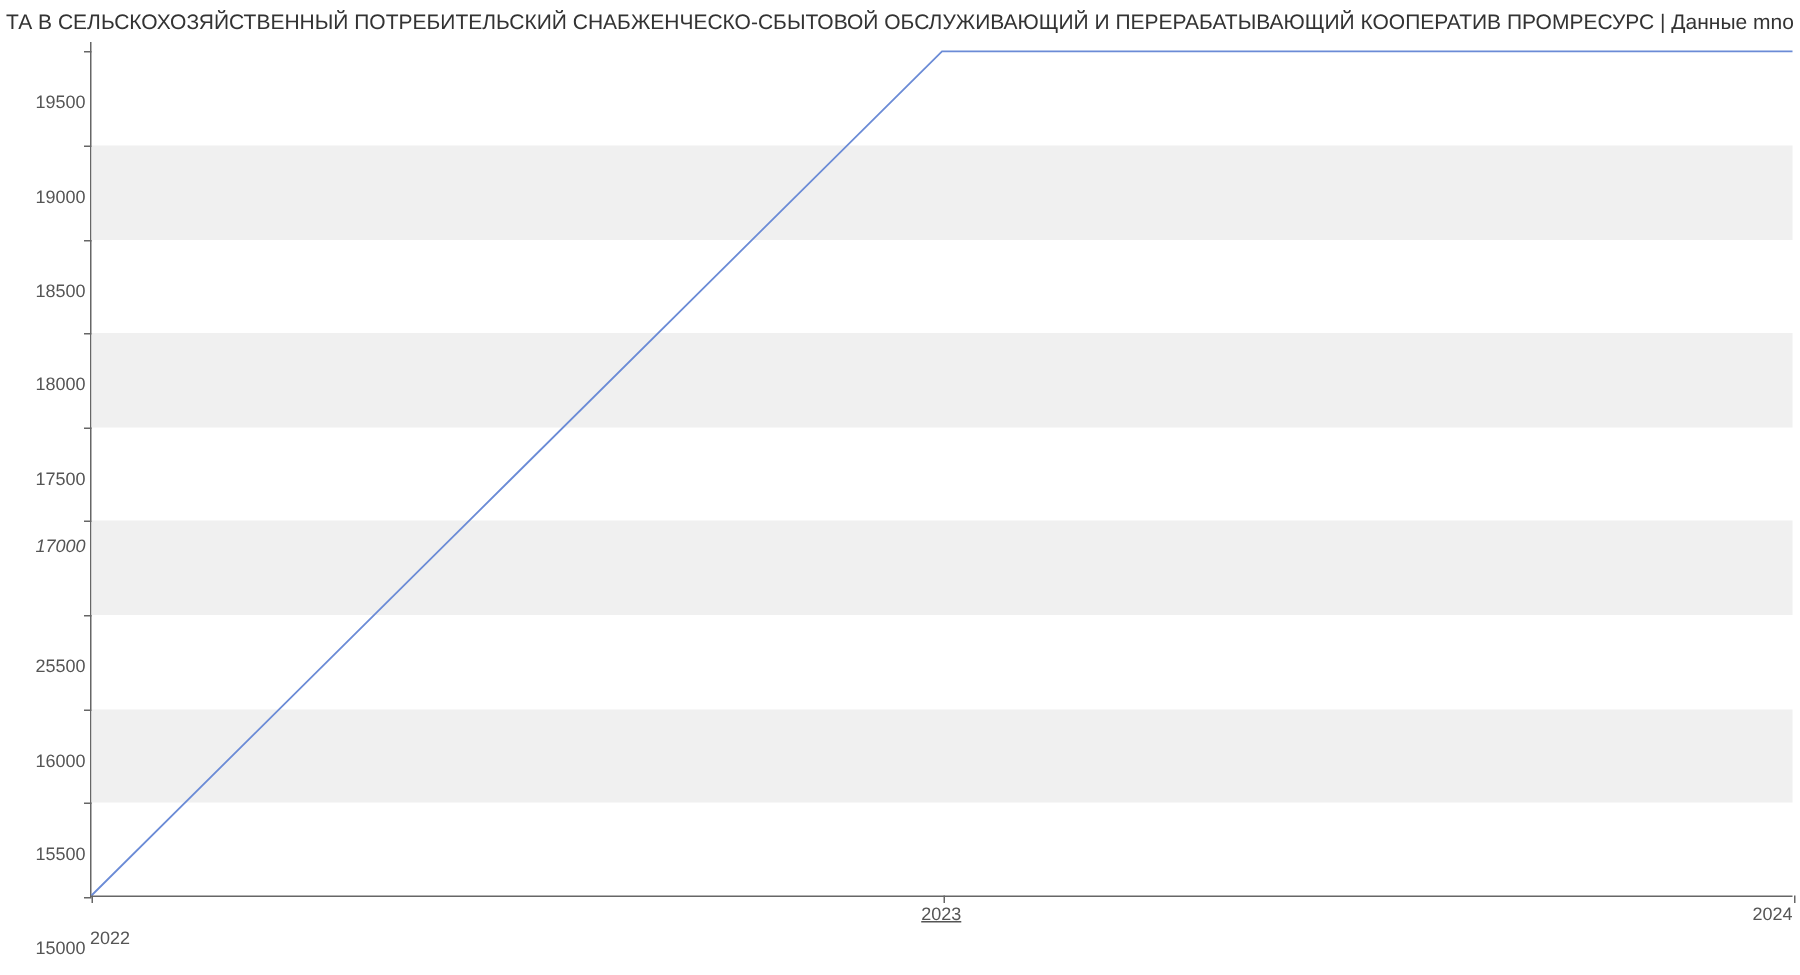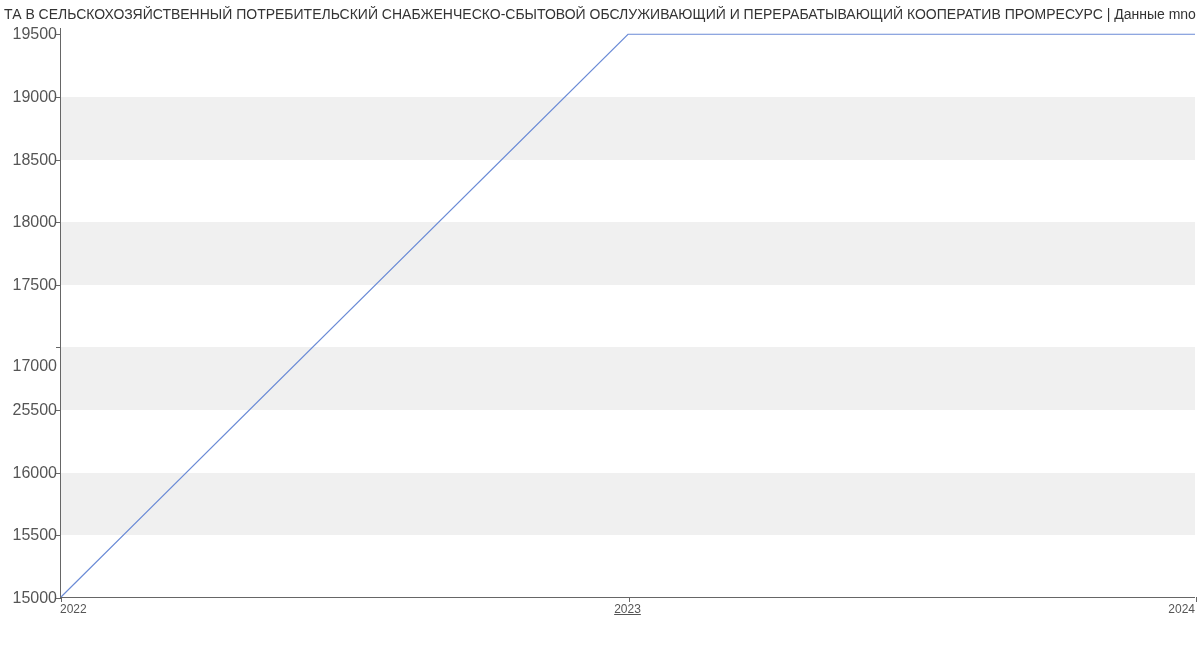--- a/index.html
+++ b/index.html
@@ -1,21 +1,21 @@
 <!DOCTYPE html>
 <html><head>
   <meta charset="utf-8">
   <style>
     * { margin: 0; padding: 0; box-sizing: border-box; }
     html, body { width: 1200px; height: 650px; font-family: Arial, sans-serif; background: #fff; }
     .chart-container { position: relative; width: 1200px; height: 650px; }
     .title { position: absolute; top: 6px; left: 0; right: 0; text-align: center; font-size: 14px; color: #333; white-space: nowrap; overflow: hidden; }
     .plot { position: absolute; left: 60px; top: 28px; width: 1135px; height: 570px; border-left: 1px solid #666; border-bottom: 1px solid #666; }
     .band { position: absolute; left: 0; width: 100%; background: #f0f0f0; }
-    .y-tick { position: absolute; right: 1143px; font-size: 16px; color: #555; transform: translateY(-50%); }
+    .y-tick { position: absolute; right: 1143px; font-size: 12px; color: #555; transform: translateY(-50%); margin-top: 34px; }
     .x-tick { position: absolute; top: 602px; font-size: 12px; color: #555; transform: translateX(-50%); }
     .x-tick.right { transform: translateX(-100%); }
     .x-tick.left { transform: translateX(0); }
     svg.line { position: absolute; left: 0; top: 0; width: 100%; height: 100%; overflow: visible; }
     svg.line path { fill: none; stroke: #6b8bd6; stroke-width: 1.2; }
     .x-mark { position: absolute; bottom: -5px; width: 1px; height: 5px; background: #666; }
     .y-mark { position: absolute; left: -5px; width: 5px; height: 1px; background: #666; }
   </style>
 </head>
 <body>
@@ -42,22 +42,22 @@
       <div class="y-mark" style="top: 68.9011px;"></div>
       <div class="y-mark" style="top: 6.26374px;"></div>
       <div class="x-mark" style="left: 0px;"></div>
       <div class="x-mark" style="left: 567.5px;"></div>
       <div class="x-mark" style="left: 1135px;"></div>
     </div>
 <div class="y-tick" style="top: 598px;">15000</div>
     <div class="y-tick" style="top: 535.363px;">15500</div>
     <div class="y-tick" style="top: 472.725px;">16000</div>
     <div class="y-tick" style="top: 410.088px;">25500</div>
-    <div class="y-tick" style="top: 366px;">17000</div>
+    <div class="y-tick" style="top: 330px; font-style: italic;">17000</div>
     <div class="y-tick" style="top: 284.813px;">17500</div>
     <div class="y-tick" style="top: 222.176px;">18000</div>
     <div class="y-tick" style="top: 159.538px;">18500</div>
     <div class="y-tick" style="top: 96.9011px;">19000</div>
     <div class="y-tick" style="top: 34.2637px;">19500</div>
-    <div class="x-tick left" style="left: 60px;">2022</div>
+    <div class="x-tick left" style="left: 60px; margin-top: 16px;">2022</div>
     <div class="x-tick" style="left: 627.5px; text-decoration: underline;">2023</div>
     <div class="x-tick right" style="left: 1195px;">2024</div>
   </div>
 
 </body></html>

